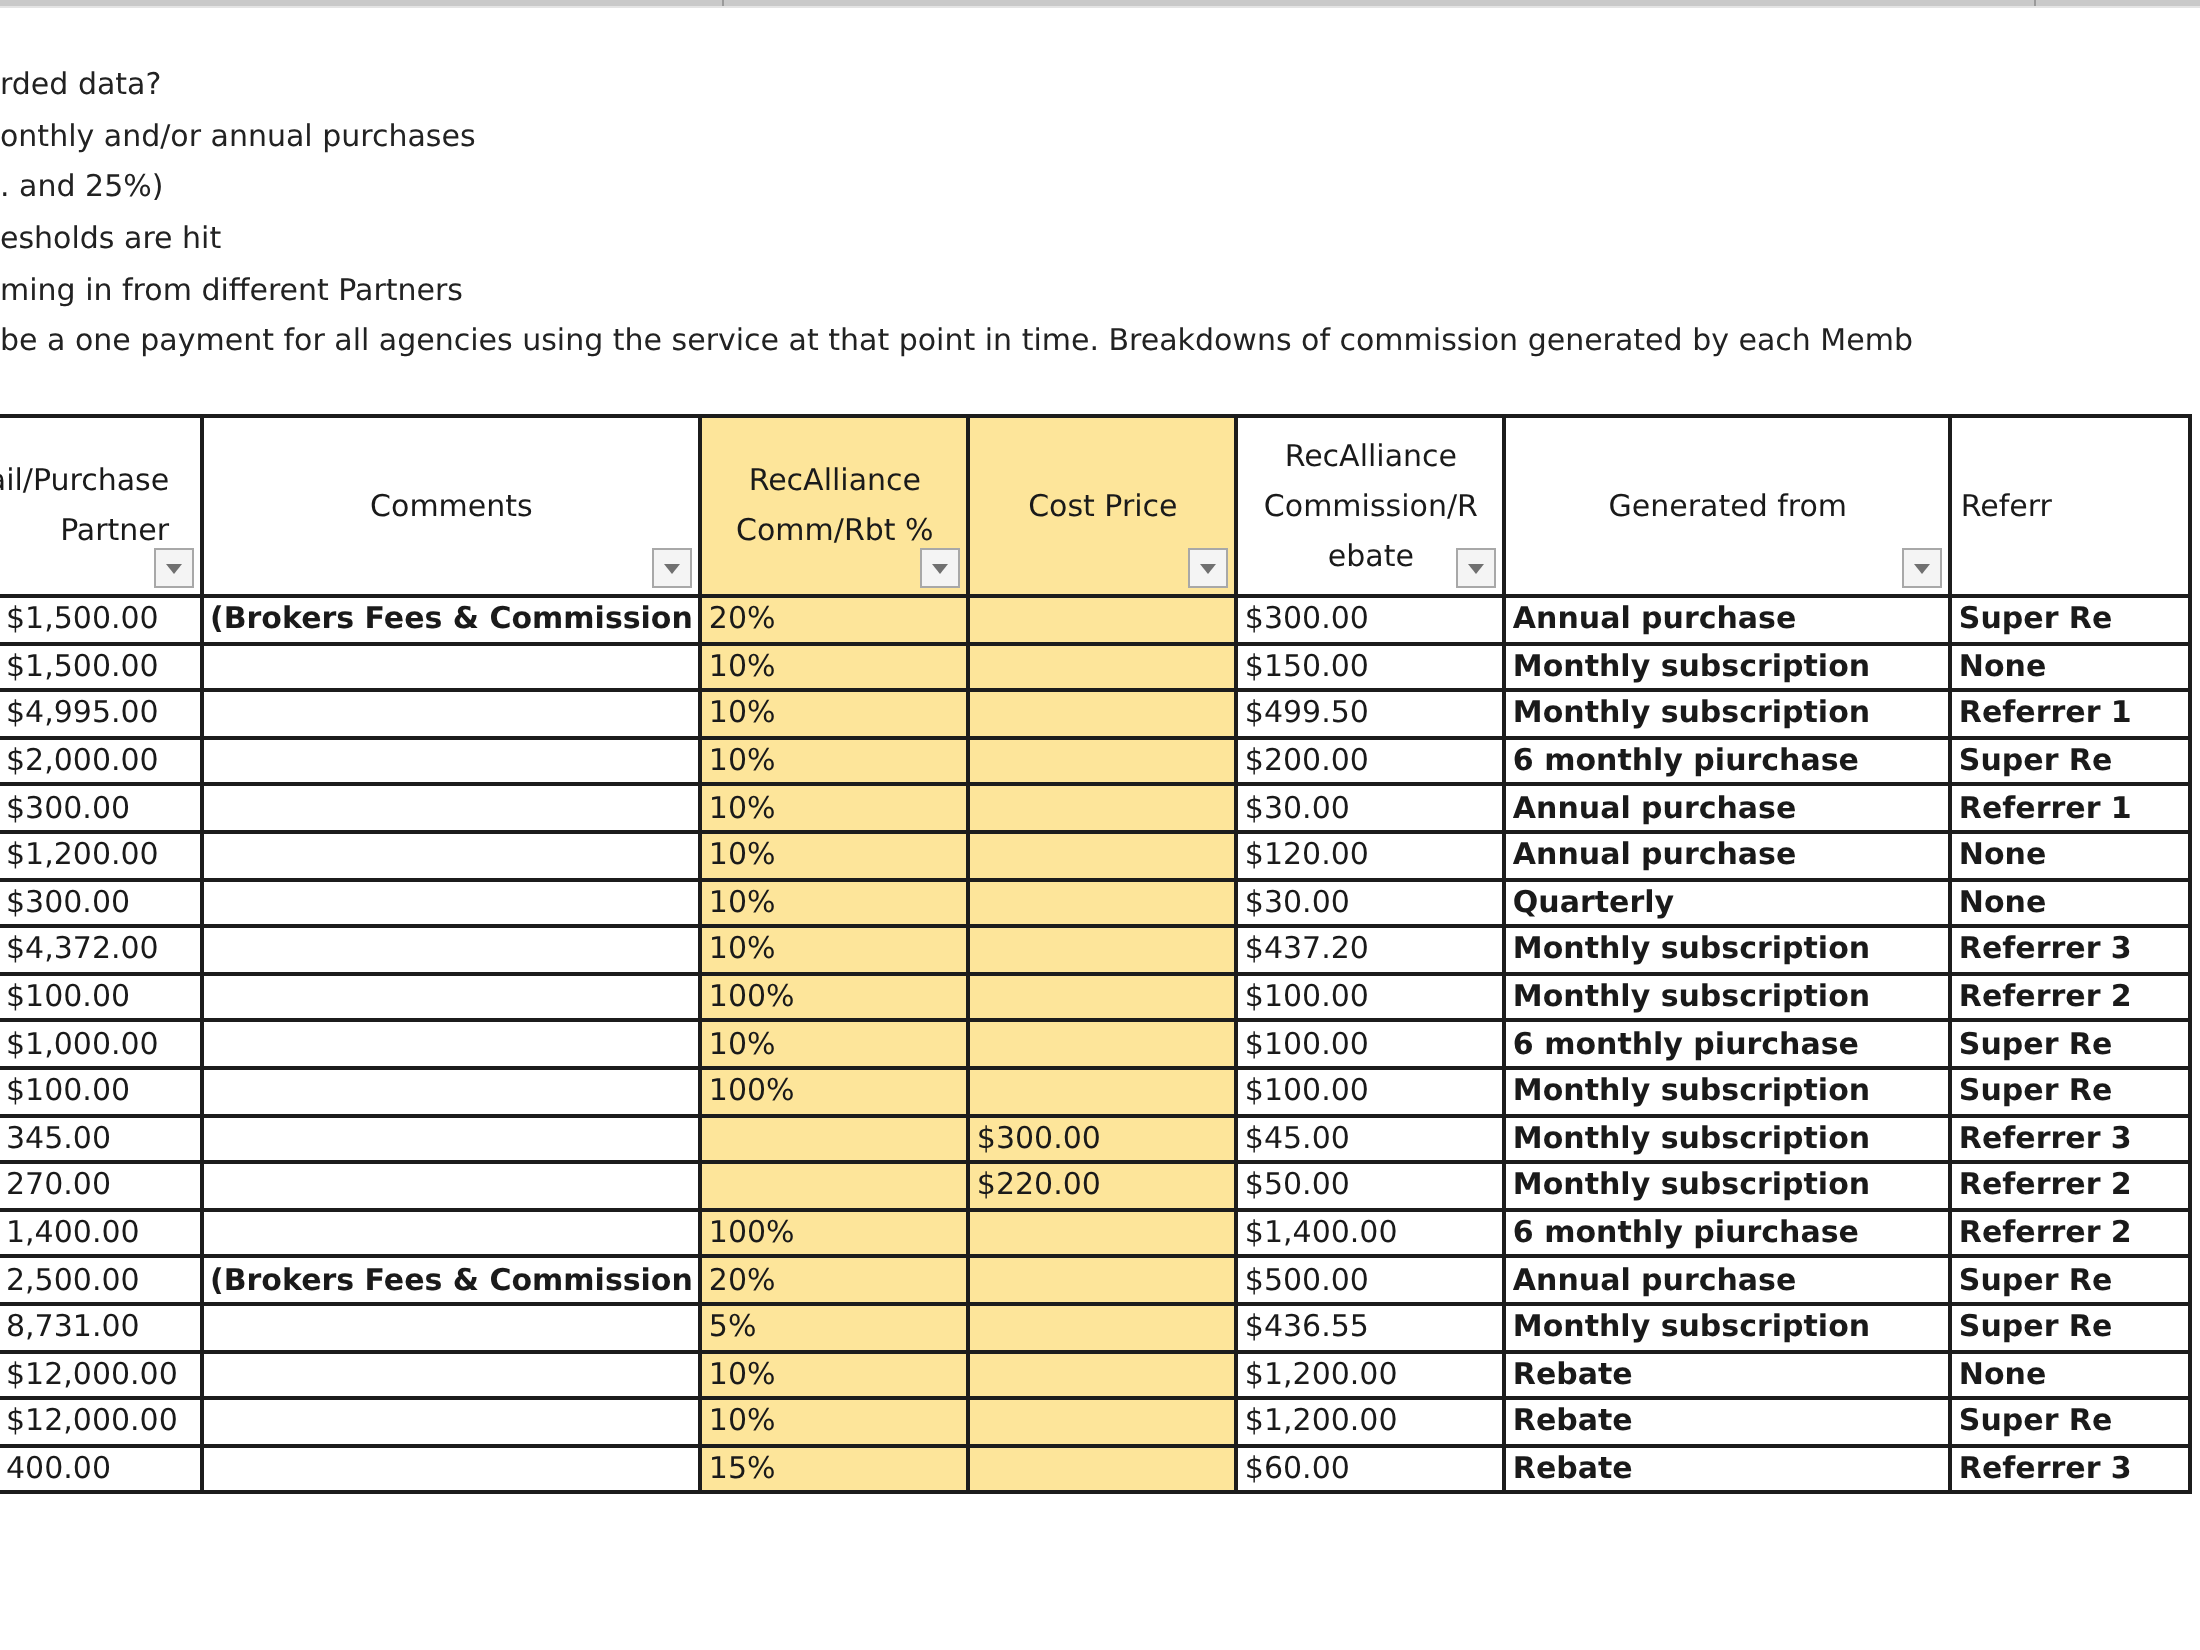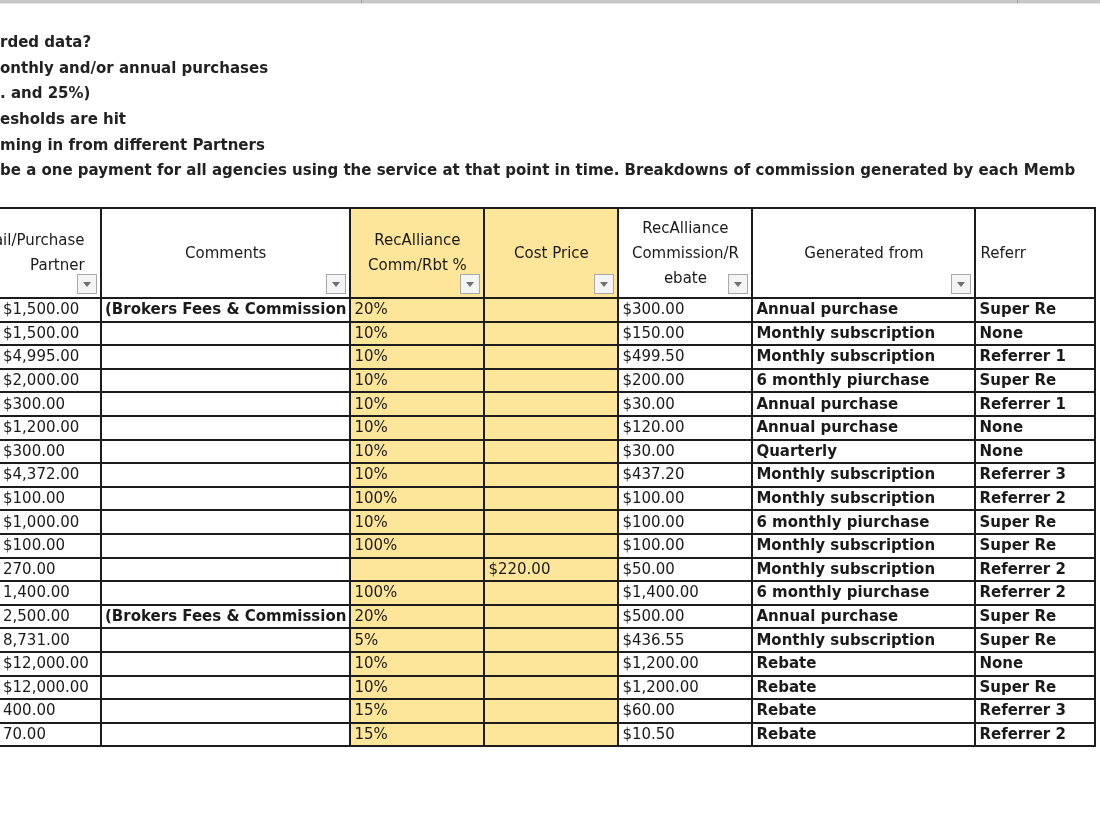--- a/index.html
+++ b/index.html
@@ -17,21 +17,21 @@
   }
   .topbar .tick {
     position: absolute; top: 0; width: 1px; height: 3px; background: #9a9a9a;
   }
   .notes {
     position: absolute; left: 0; top: 30px;
   }
   .note {
     position: absolute; left: 0;
     font-size: 15px; line-height: 20px;
-    white-space: nowrap; color: #222; font-weight: bold;
+    white-space: nowrap; color: #222;
   }
   table.sheet {
     position: absolute; left: -2px; top: 207px;
     border-collapse: collapse;
     table-layout: fixed;
     font-size: 15px;
   }
   table.sheet td, table.sheet th {
     border: 2px solid #1c1c1c;
     padding: 0 3px;
@@ -244,20 +244,29 @@
   <tr>
     <td class="white num">$100.00</td>
     <td class="white lft"></td>
     <td class="yellow ctr">100%</td>
     <td class="yellow ctr"></td>
     <td class="white num">$100.00</td>
     <td class="white lft">Monthly subscription</td>
     <td class="white lft">Super Re</td>
   </tr>
 
+  <tr>
+    <td class="white num">345.00</td>
+    <td class="white lft"></td>
+    <td class="yellow ctr"></td>
+    <td class="yellow ctr">$300.00</td>
+    <td class="white num">$45.00</td>
+    <td class="white lft">Monthly subscription</td>
+    <td class="white lft">Referrer 3</td>
+  </tr>
 
   <tr>
     <td class="white num">270.00</td>
     <td class="white lft"></td>
     <td class="yellow ctr"></td>
     <td class="yellow ctr">$220.00</td>
     <td class="white num">$50.00</td>
     <td class="white lft">Monthly subscription</td>
     <td class="white lft">Referrer 2</td>
   </tr>
@@ -315,23 +324,14 @@
   <tr>
     <td class="white num">400.00</td>
     <td class="white lft"></td>
     <td class="yellow ctr">15%</td>
     <td class="yellow ctr"></td>
     <td class="white num">$60.00</td>
     <td class="white lft">Rebate</td>
     <td class="white lft">Referrer 3</td>
   </tr>
 
-  <tr>
-    <td class="white num">70.00</td>
-    <td class="white lft"></td>
-    <td class="yellow ctr">15%</td>
-    <td class="yellow ctr"></td>
-    <td class="white num">$10.50</td>
-    <td class="white lft">Rebate</td>
-    <td class="white lft">Referrer 2</td>
-  </tr>
 </tbody>
 </table>
 
 </body></html>

